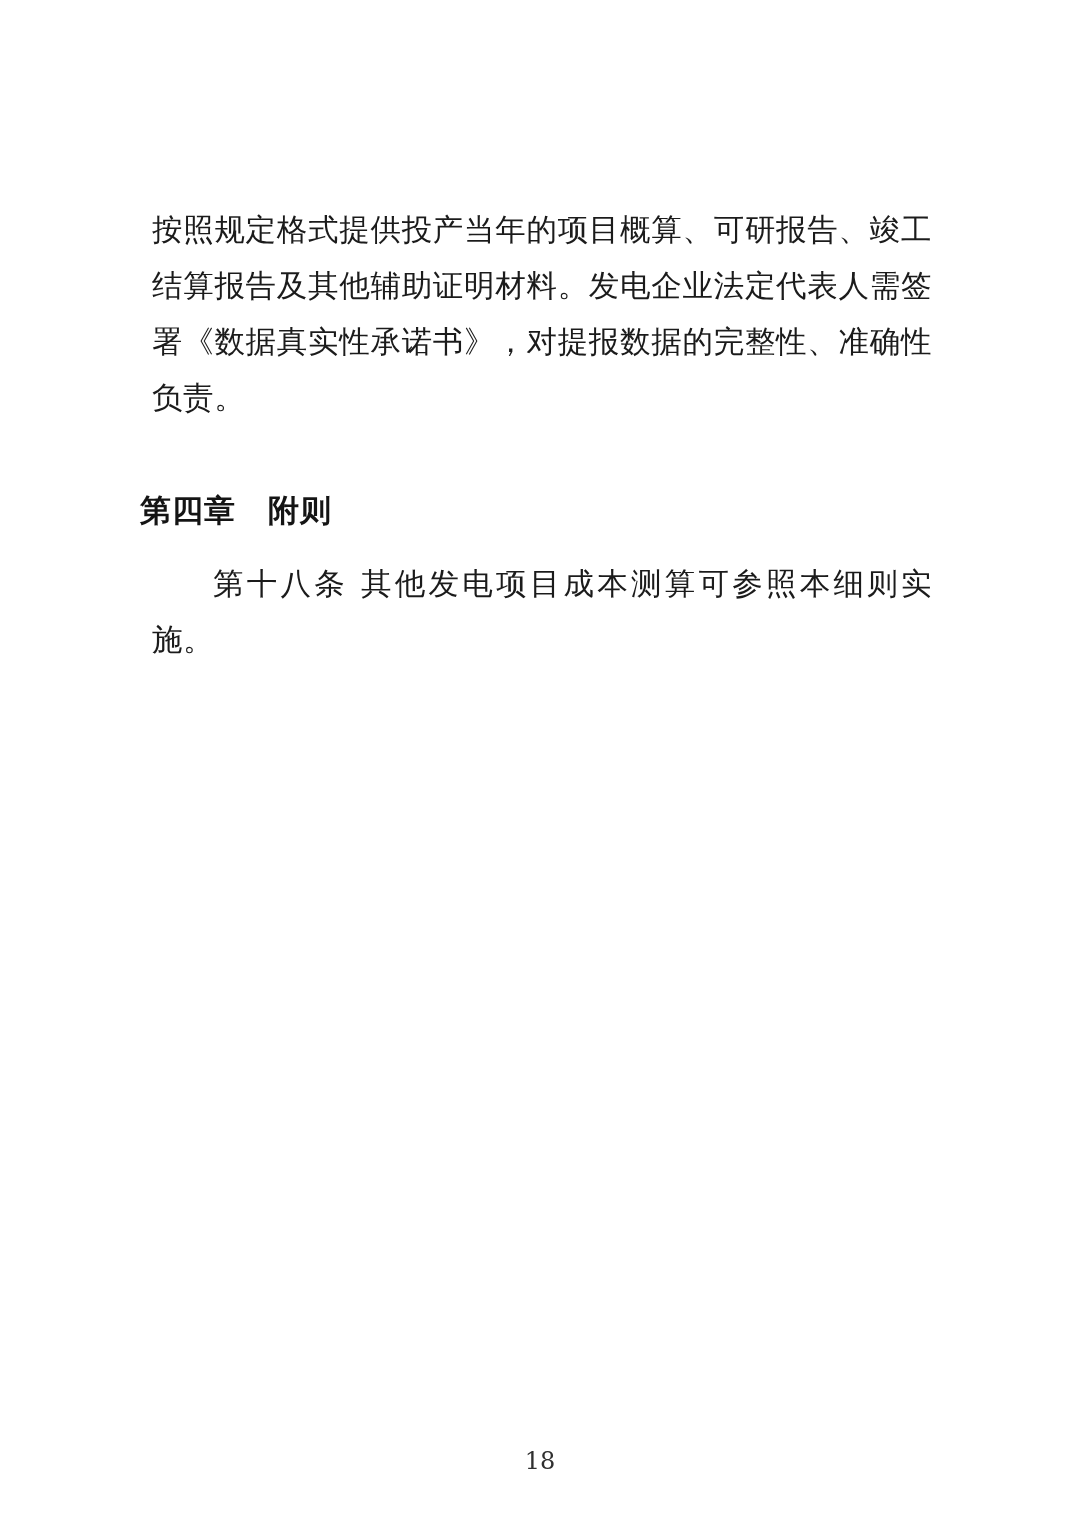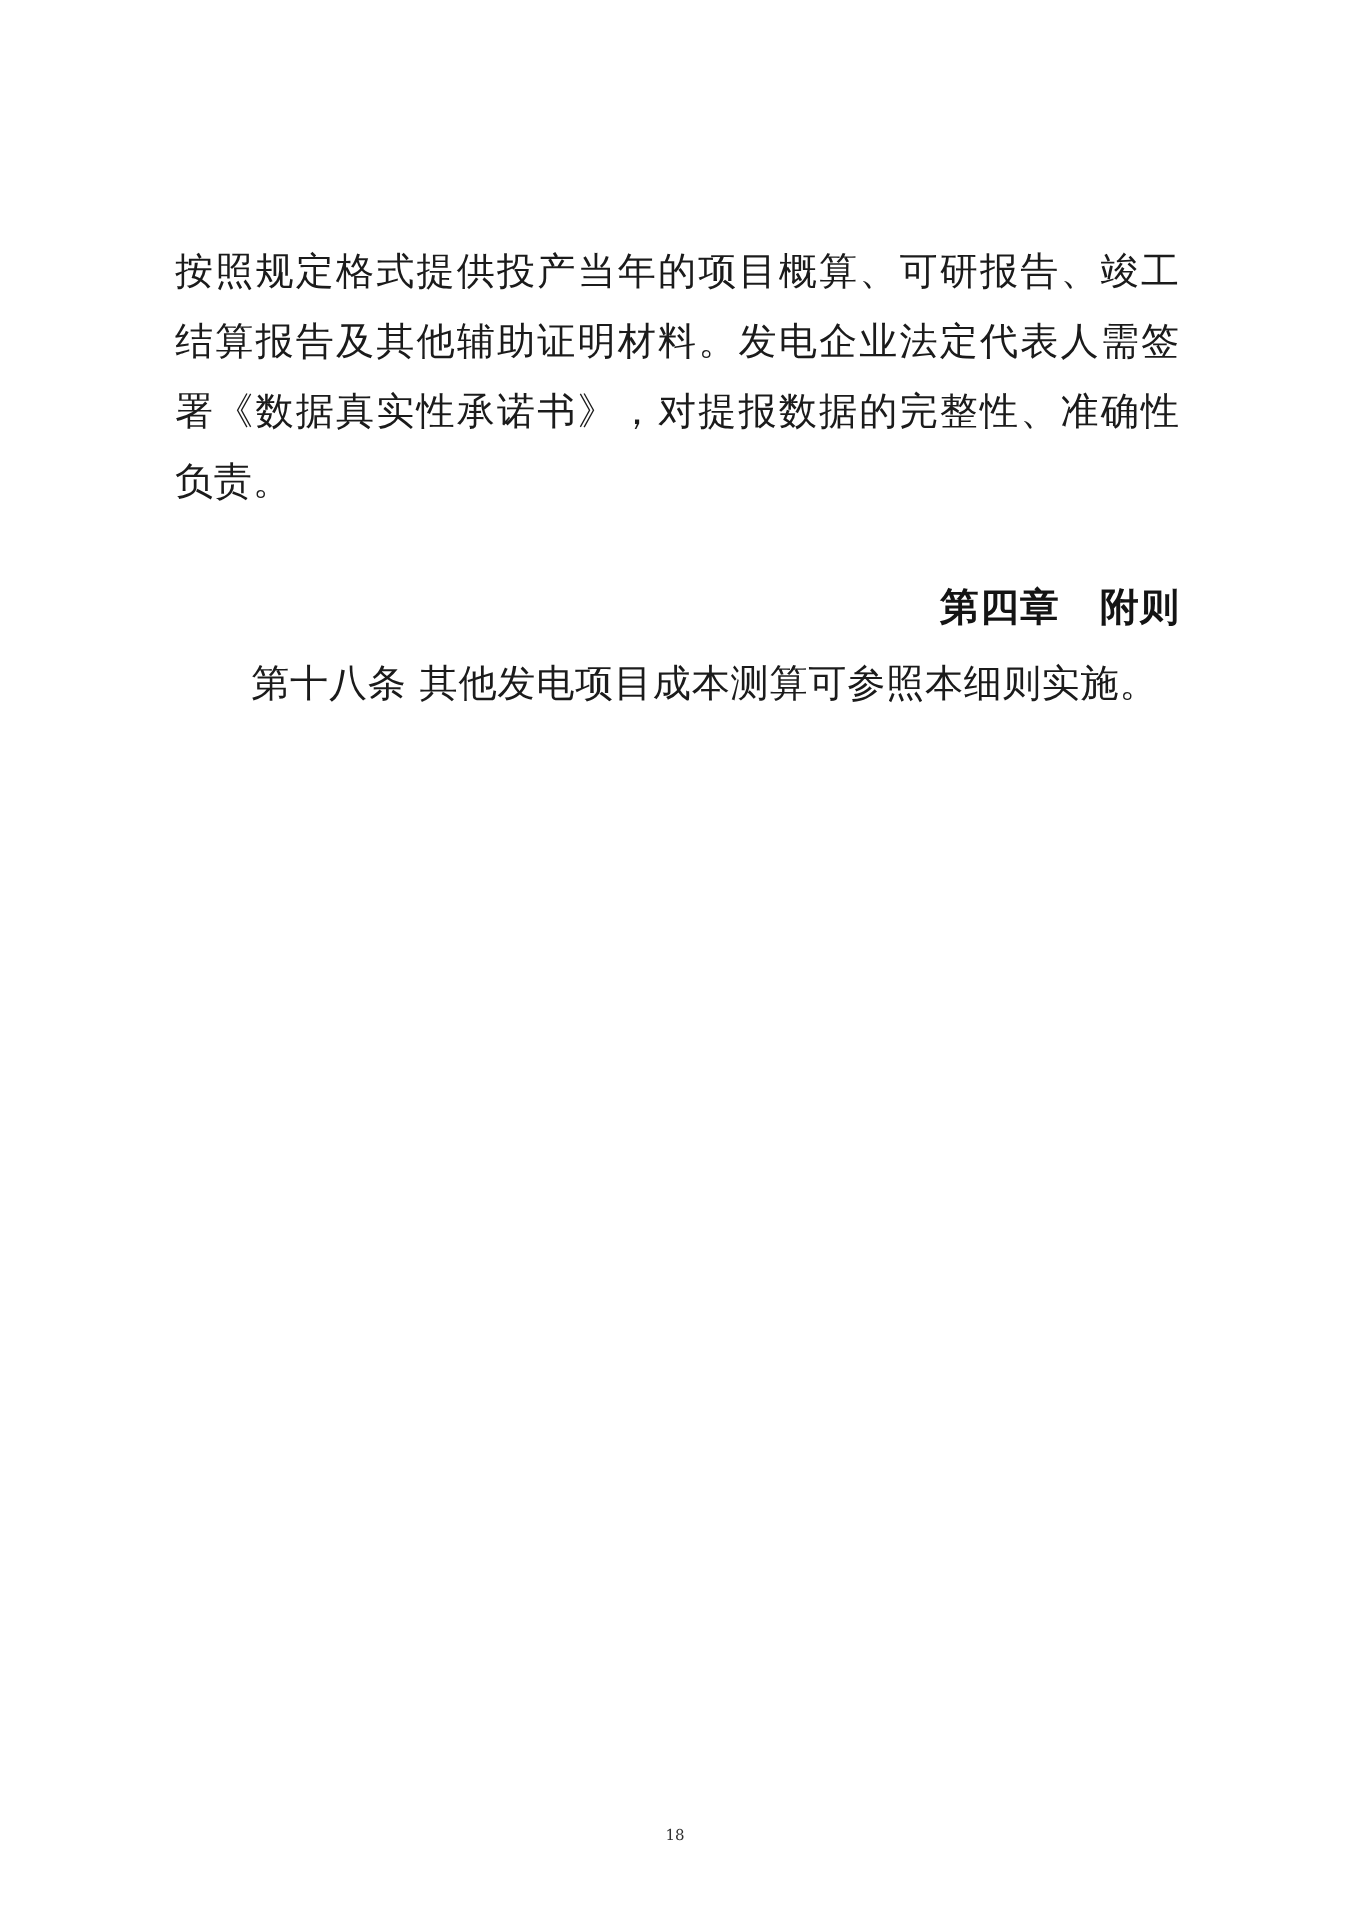--- a/index.html
+++ b/index.html
@@ -26,48 +26,48 @@
   }
   .body-text {
     font-size: 30.5px;
     line-height: 56px;
     letter-spacing: 0.6px;
     text-align: justify;
     text-justify: inter-ideograph;
     color: #1b1b1b;
   }
   .para {
-    margin: 0;
+    margin: 12px;
     text-indent: 0;
   }
   .para.indent {
     text-indent: 61px;
   }
   .chapter-heading {
     margin: 0;
     padding-top: 44px;
     padding-bottom: 6px;
-    text-align: right;
+    text-align: left;
     font-family: "DejaVu Sans", "Liberation Sans", sans-serif;
     font-weight: bold;
     font-size: 31px;
     letter-spacing: 1px;
     color: #141414;
   }
   .chapter-heading .gap {
     display: inline-block;
     width: 32px;
   }
   .page-number {
     position: absolute;
     left: 0;
     right: 0;
     bottom: 52px;
     text-align: center;
-    font-size: 12px;
+    font-size: 24px;
     font-family: "DejaVu Serif", "Liberation Serif", serif;
     color: #303030;
   }
 </style>
 </head>
 <body>
 
 <div class="page">
 
   <div class="body-text">

